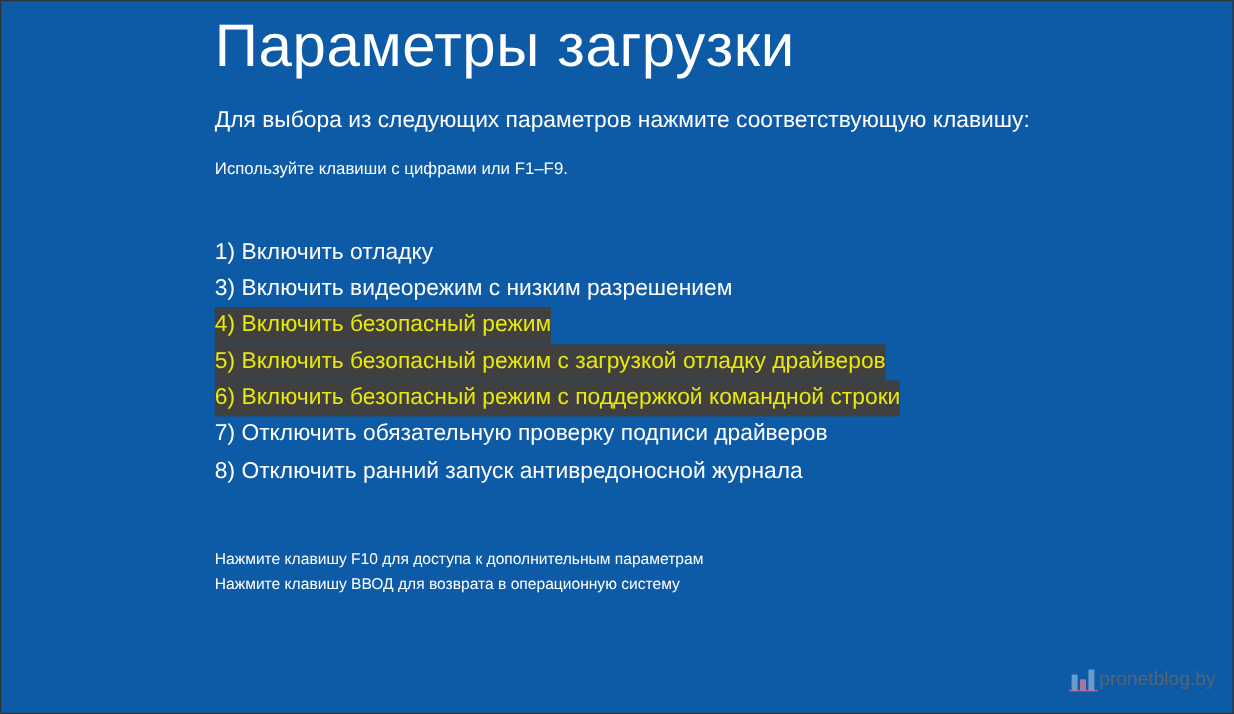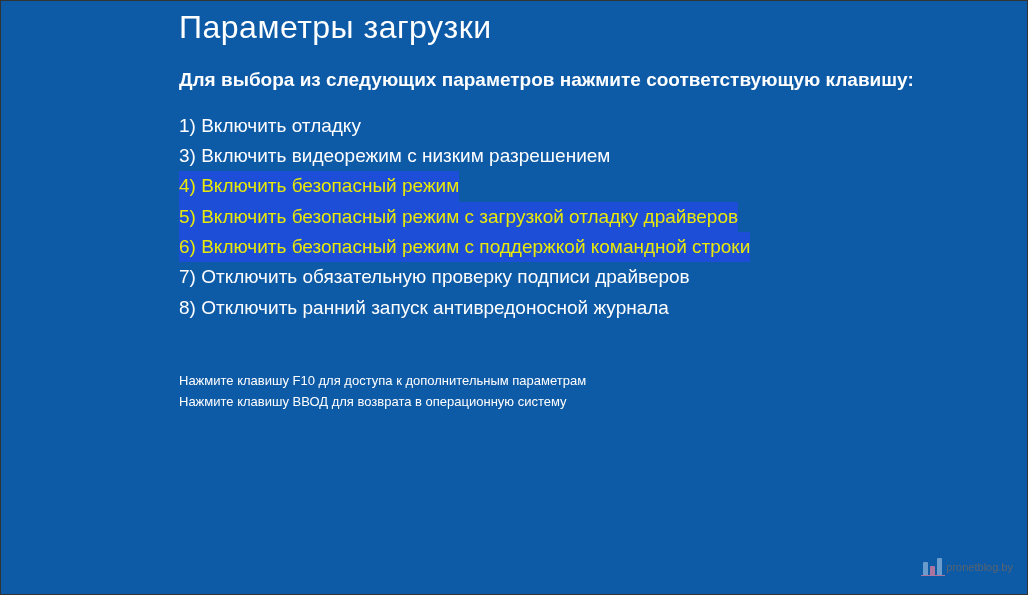--- a/index.html
+++ b/index.html
@@ -15,46 +15,46 @@
       color: #ffffff;
       overflow: hidden;
       position: relative;
       border: 1px solid #333;
     }
     .content {
       padding-left: 178px;
       padding-top: 8px;
     }
     .title {
-      font-size: 32px;
+      font-size: 50px;
       font-weight: 300;
       margin-bottom: 20px;
       letter-spacing: 0.5px;
     }
     .subtitle {
       font-size: 19px;
-      font-weight: 700;
+      font-weight: 400;
       line-height: 1.5;
       margin-bottom: 16px;
     }
     .hint {
       font-size: 14px;
       font-weight: 300;
       margin-bottom: 48px;
     }
     .options {
       font-size: 19px;
       font-weight: 400;
       line-height: 1.6;
     }
     .option-line {
       display: inline-block;
     }
     .highlighted {
-      background-color: #1d4ed8;
+      background-color: #404040;
       color: #e8e80a;
     }
     .option-row {
       margin-bottom: 0px;
     }
     .footer {
       margin-top: 48px;
       font-size: 13px;
       font-weight: 300;
       line-height: 1.6;
@@ -89,30 +89,31 @@
       background: #c77a9f;
     }
     .watermark-text {
       font-size: 11px;
       color: #888;
       font-family: Arial, sans-serif;
       line-height: 1.1;
       font-weight: normal;
     }
     .watermark-domain {
-      font-size: 11px;
+      font-size: 16px;
       color: #666;
     }
   </style>
 </head>
 <body>
 
 <div class="content">
   <h1 class="title">Параметры загрузки</h1>
   <p class="subtitle">Для выбора из следующих параметров нажмите соответствующую клавишу:</p>
+  <p class="hint">Используйте клавиши с цифрами или F1–F9.</p>
 
   <div class="options">
     <div class="option-row">
       <span class="option-line"><span>1)</span> <span>Включить отладку</span></span>
     </div>
     <div class="option-row">
       <span class="option-line"><span>3)</span> <span>Включить видеорежим с низким разрешением</span></span>
     </div>
     <div class="option-row">
       <span class="option-line highlighted"><span>4)</span> <span>Включить безопасный режим</span></span>

